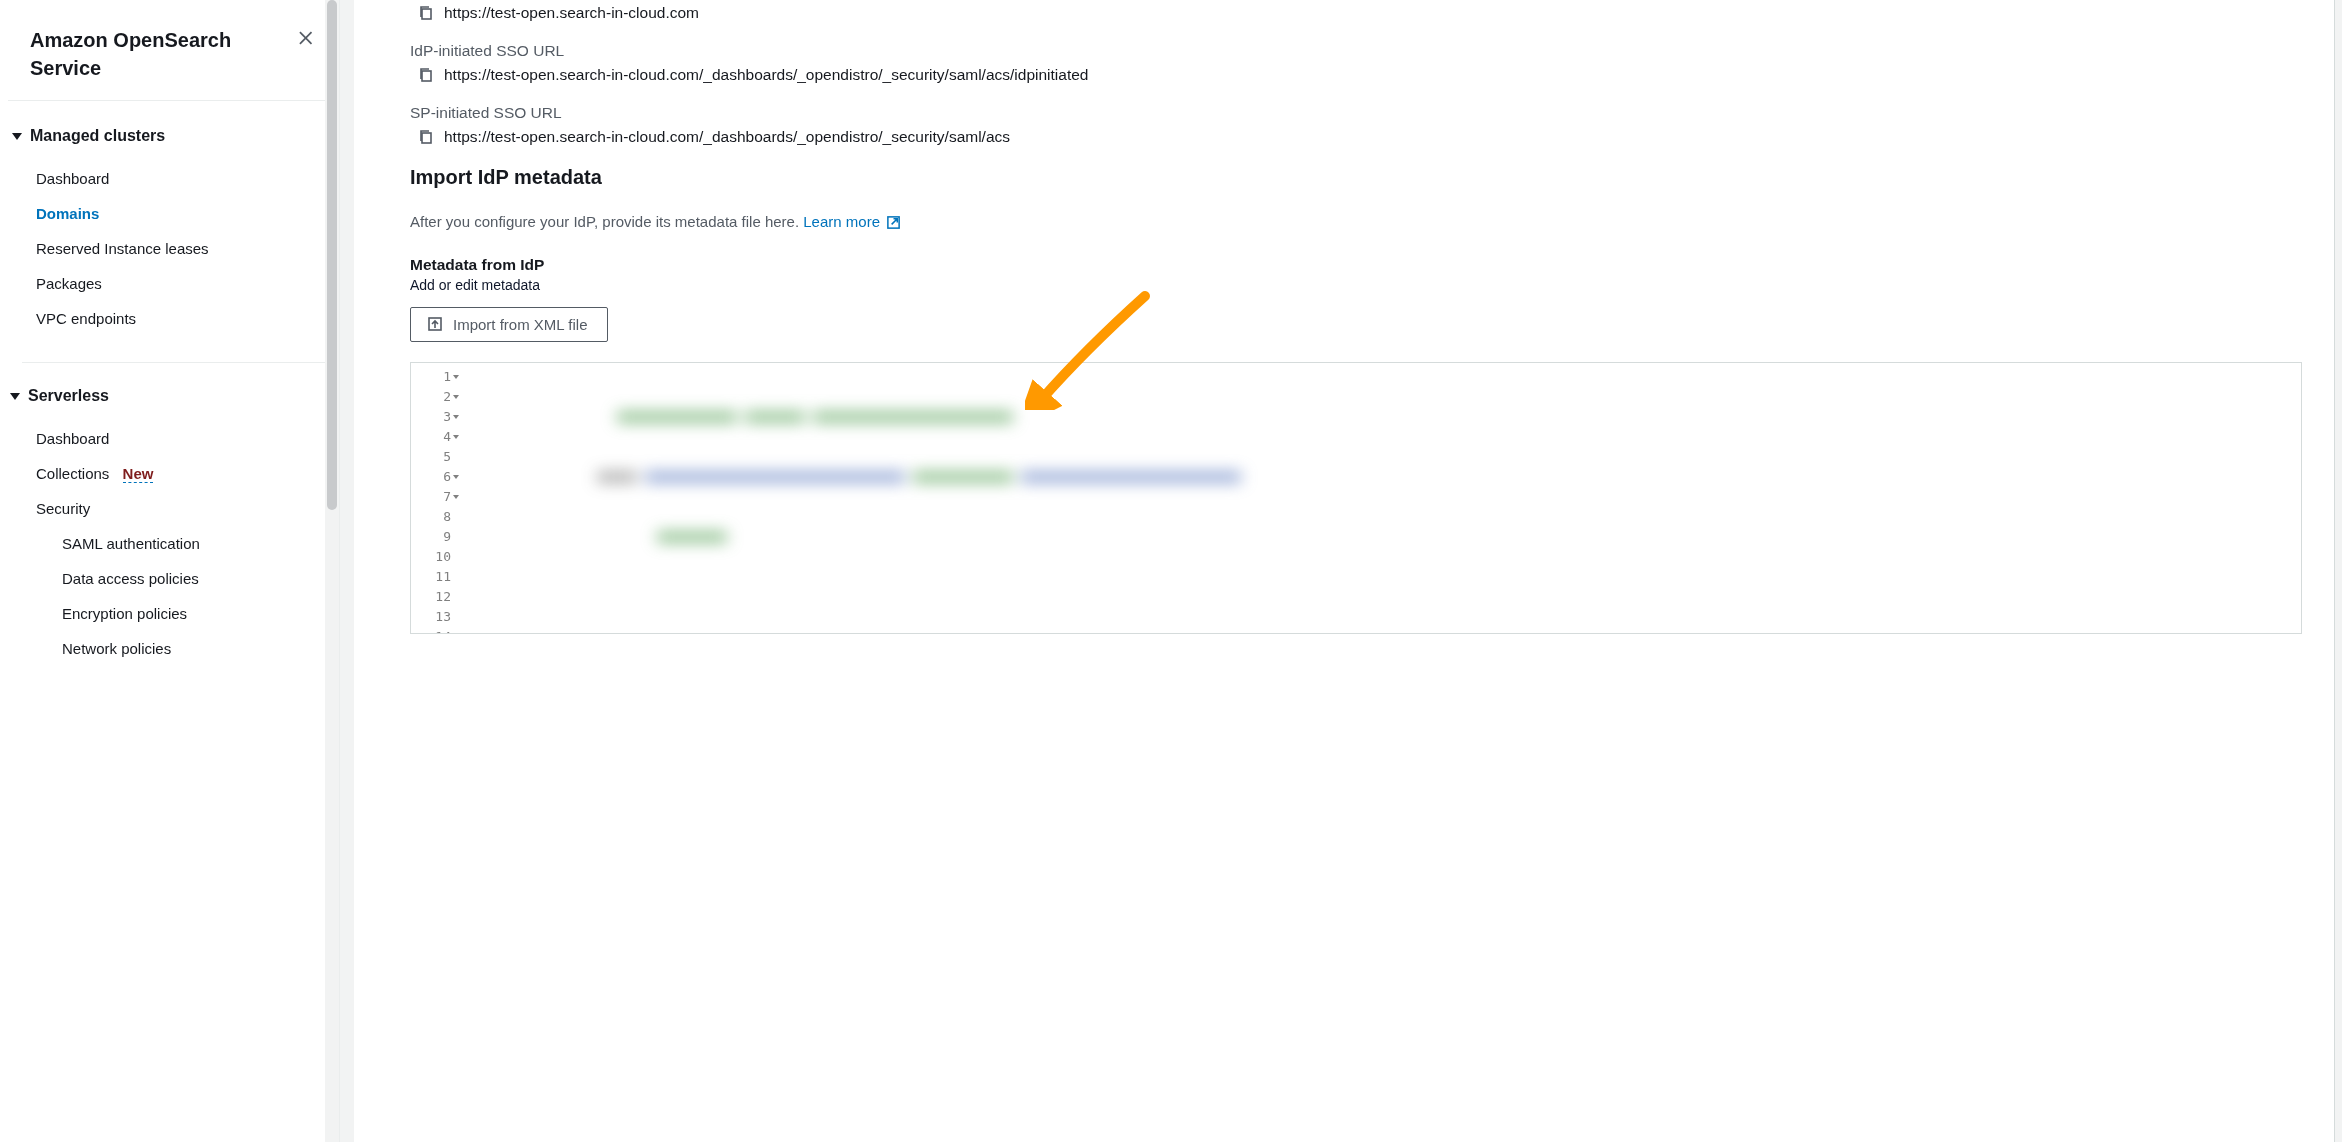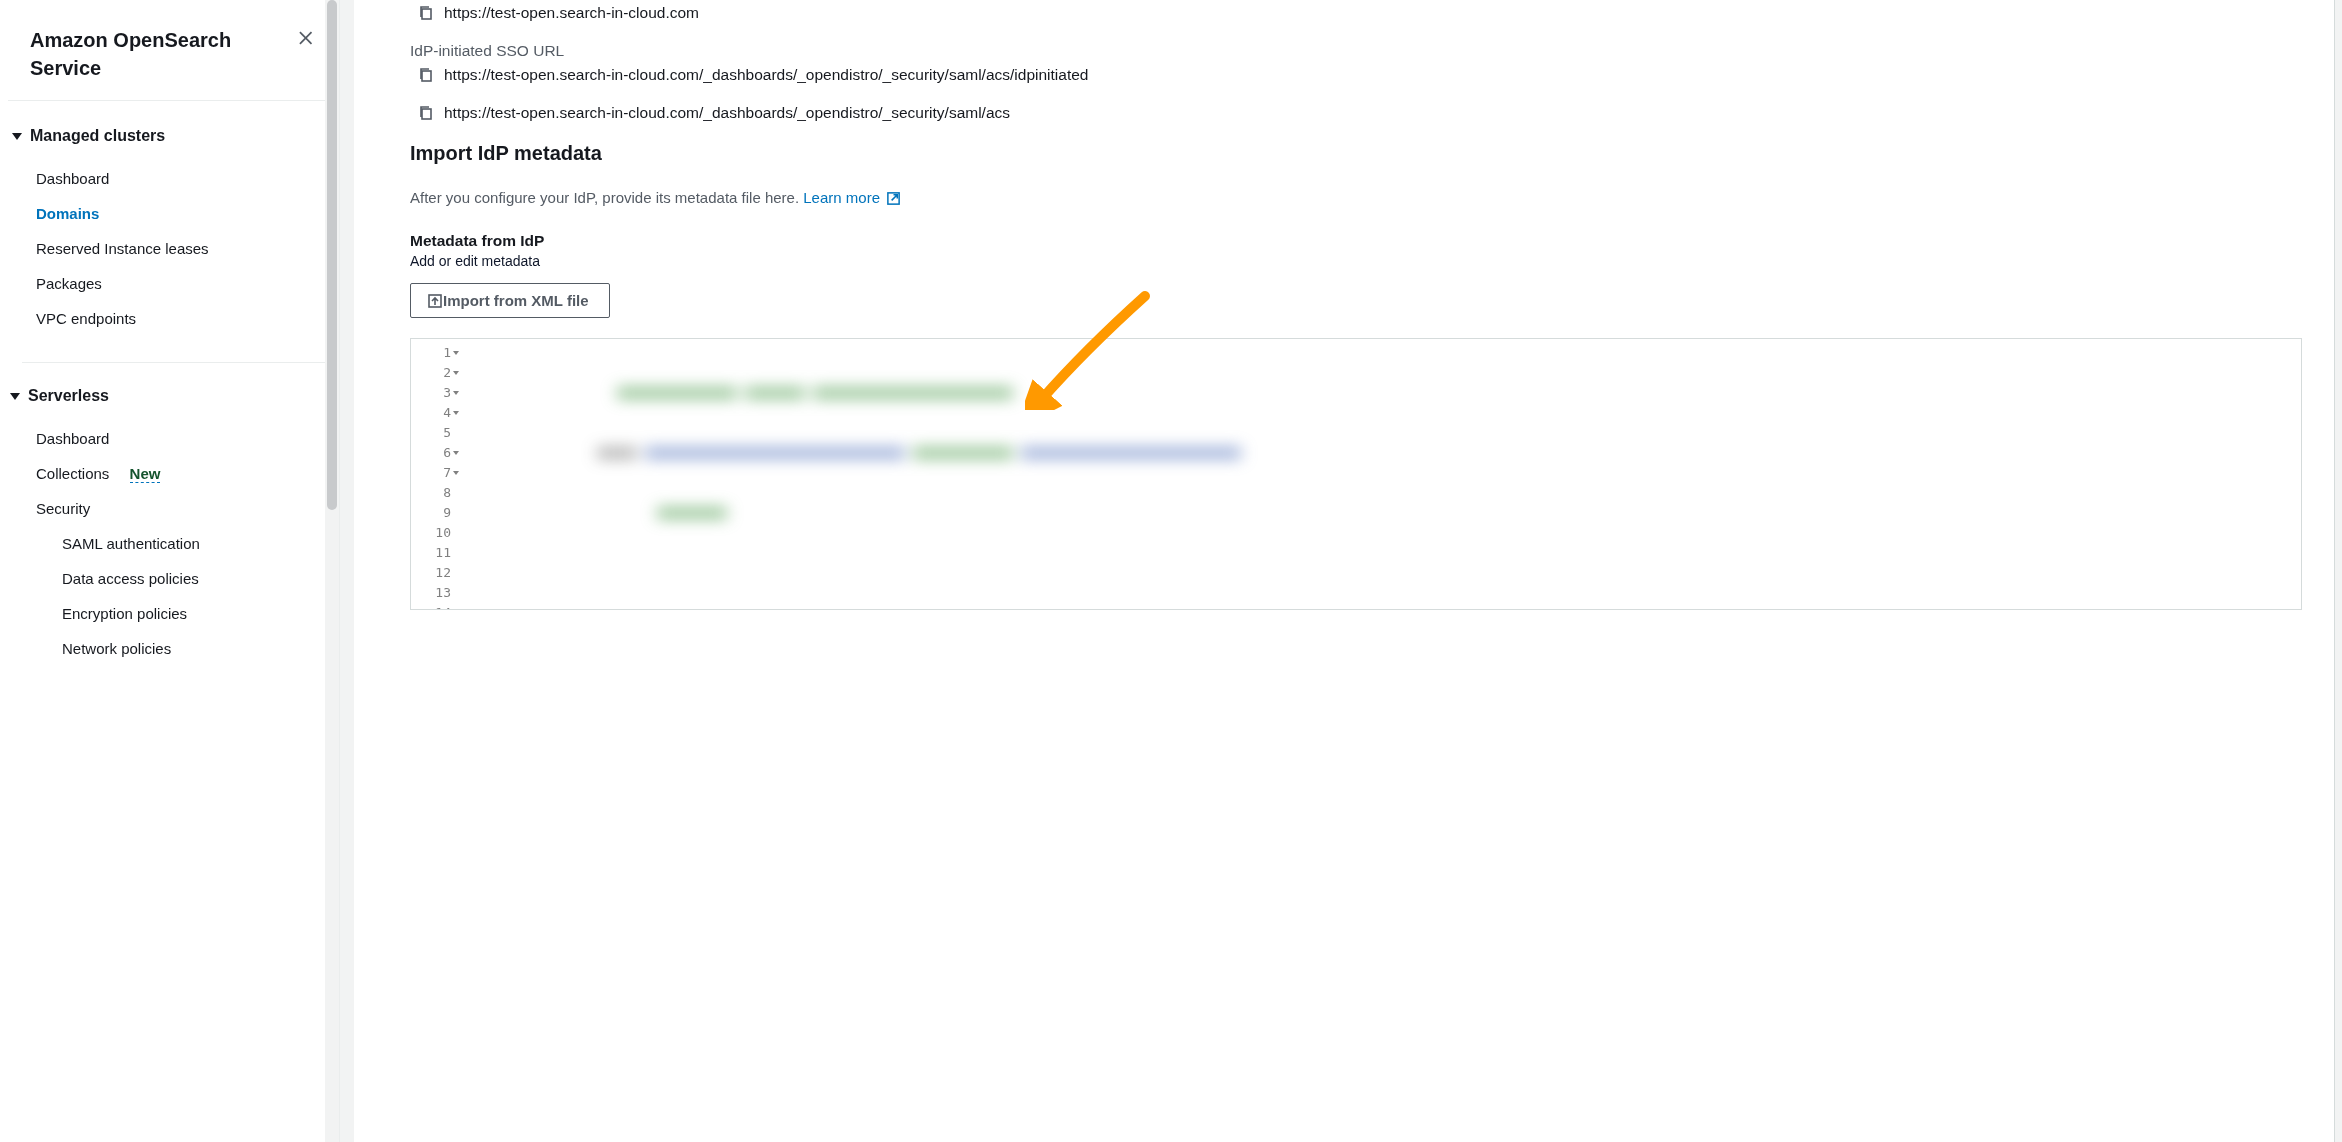--- a/index.html
+++ b/index.html
@@ -104,24 +104,24 @@
     }
     .nav-items li.active {
       color: #0073bb;
       font-weight: 700;
     }
     .nav-sub-items {
       list-style: none;
       padding-left: 26px;
     }
     .badge-new {
-      color: #14532d;
+      color: #7f1d1d;
       font-weight: 700;
       border-bottom: 1px dashed #0073bb;
-      margin-left: 16px;
+      margin-left: 9px;
     }
     .main-wrapper {
       flex: 1;
       position: relative;
       display: flex;
       overflow: hidden;
     }
     .main-scroll-track {
       width: 14px;
       min-width: 14px;
@@ -178,26 +178,27 @@
       font-weight: 700;
       margin-bottom: 3px;
     }
     .subdesc {
       font-size: 14px;
       color: #0f172a;
       margin-bottom: 14px;
     }
     .import-button {
       display: inline-flex;
-      align-items: center;
+      align-items: flex-start;
+      gap: 10px;
       border: 1px solid #545b64;
       background: #ffffff;
       padding: 8px 20px 8px 16px;
       font-size: 15px;
-      font-weight: 700;
+      font-weight: 400;
       color: #545b64;
       cursor: pointer;
       border-radius: 2px;
     }
     .import-icon {
       width: 16px;
       height: 16px;
     }
     .code-editor {
       margin-top: 20px;
@@ -356,20 +357,21 @@
       <div class="field-label">IdP-initiated SSO URL</div>
       <div class="url-display-row">
         <svg class="copy-icon" viewBox="0 0 16 16" fill="none" stroke="#545b64" stroke-width="1.6">
           <rect x="4" y="4" width="9" height="10"></rect>
           <path d="M 3 12 V 2 H 11"></path>
         </svg>
         <span>https://test-open.search-in-cloud.com/_dashboards/_opendistro/_security/saml/acs/idpinitiated</span>
       </div>
 
       
+      <div class="field-label">SP-initiated SSO URL</div>
       <div class="url-display-row">
         <svg class="copy-icon" viewBox="0 0 16 16" fill="none" stroke="#545b64" stroke-width="1.6">
           <rect x="4" y="4" width="9" height="10"></rect>
           <path d="M 3 12 V 2 H 11"></path>
         </svg>
         <span>https://test-open.search-in-cloud.com/_dashboards/_opendistro/_security/saml/acs</span>
       </div>
 
       
       <h2 class="section-heading">Import IdP metadata</h2>

